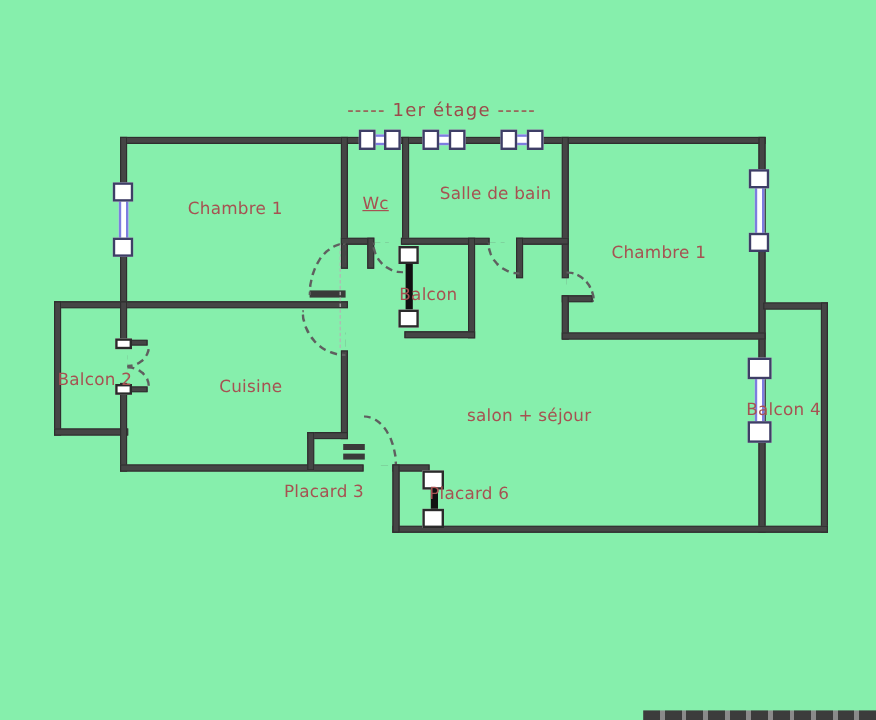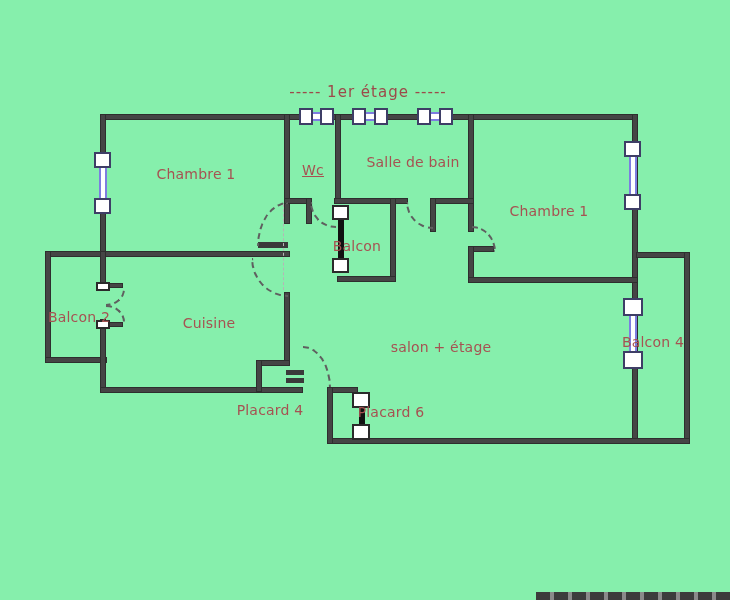--- a/index.html
+++ b/index.html
@@ -135,20 +135,20 @@
   <div class="win-sq" style="left:623px; top:298px; width:20px; height:18px;"></div>
   <div class="win-sq" style="left:623px; top:351px; width:20px; height:18px;"></div>
 
   <div class="label" style="left:196px; top:174px;">Chambre 1</div>
   <div class="label" style="left:313px; top:170px;text-decoration:underline;">Wc</div>
   <div class="label" style="left:413px; top:162px;">Salle de bain</div>
   <div class="label" style="left:549px; top:211px;">Chambre 1</div>
   <div class="label" style="left:79px; top:317px;">Balcon 2</div>
   <div class="label" style="left:209px; top:323px;text-align:center;">Cuisine</div>
   <div class="label" style="left:357px; top:246px;">Balcon</div>
-  <div class="label" style="left:441px; top:347px;">salon + étage</div>
+  <div class="label" style="left:441px; top:347px;">salon + séjour</div>
   <div class="label" style="left:653px; top:342px;">Balcon 4</div>
-  <div class="label" style="left:270px; top:410px;">Placard 4</div>
+  <div class="label" style="left:270px; top:410px;">Placard 3</div>
   <div class="label" style="left:391px; top:412px;">Placard 6</div>
 
   <div class="artifact" style="left:536px; top:592px; width:194px; height:8px;"></div>
 
 </div>
 
 </body></html>

